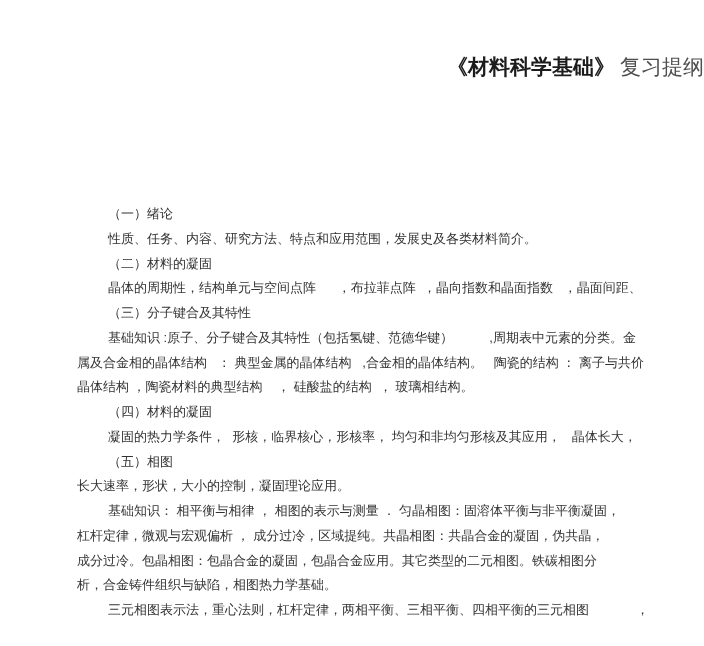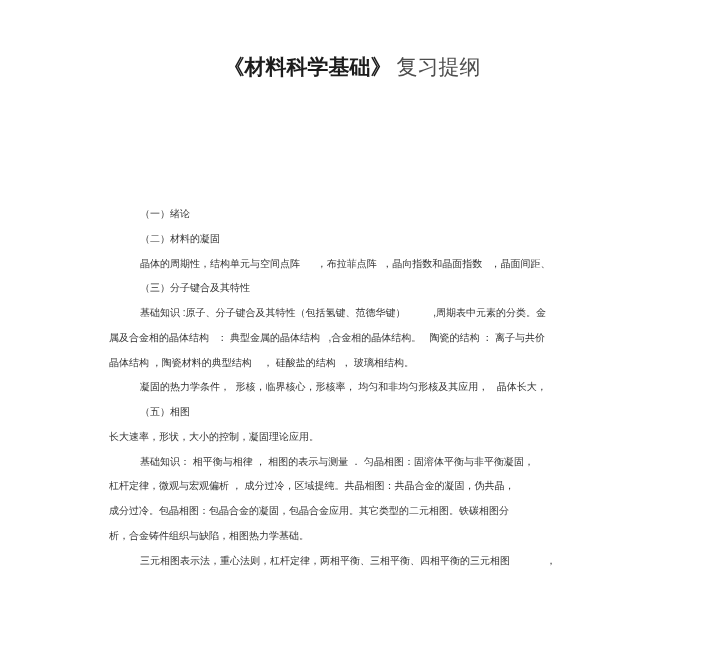--- a/index.html
+++ b/index.html
@@ -14,44 +14,43 @@
     background: #ffffff;
     overflow: hidden;
     font-family: "Liberation Sans", sans-serif;
   }
   .doc-title {
     position: absolute;
     top: 52px;
     left: 0;
     width: 100%;
     margin: 0;
-    text-align: center;
+    text-align: right;
     font-size: 21px;
     font-weight: normal;
     line-height: 30px;
     white-space: pre;
   }
   .doc-title .title-bold {
     font-weight: 700;
     color: #1c1c1c;
   }
   .doc-title .title-rest {
     font-weight: 400;
     color: #4e4e4e;
     margin-left: 5px;
   }
   .doc-body {
     position: absolute;
     top: 202px;
     left: 77px;
     width: 590px;
     color: #333333;
-    font-size: 10px;
+    font-size: 13px;
     line-height: 24.75px;
-    margin-left: 32px;
   }
   .text-line {
     margin: 0;
     padding: 0;
     white-space: pre;
     overflow: hidden;
   }
   .text-line.indent {
     padding-left: 31px;
   }
@@ -59,34 +58,36 @@
 </head>
 <body>
 
 <div class="page">
   <h1 class="doc-title"><span class="title-bold">《材料科学基础》</span><span class="title-rest">复习提纲</span></h1>
 
   <div class="doc-body">
 
       <p class="text-line indent">（一）绪论</p>
 
+      <p class="text-line indent">性质、任务、内容、研究方法、特点和应用范围，发展史及各类材料简介。</p>
 
       <p class="text-line indent">（二）材料的凝固</p>
 
       <p class="text-line indent">晶体的周期性，结构单元与空间点阵      ，布拉菲点阵  ，晶向指数和晶面指数   ，晶面间距、</p>
 
 
       <p class="text-line indent">（三）分子键合及其特性</p>
 
       <p class="text-line indent">基础知识 :原子、分子键合及其特性（包括氢键、范德华键）          ,周期表中元素的分类。金</p>
 
       <p class="text-line">属及合金相的晶体结构   ： 典型金属的晶体结构   ,合金相的晶体结构。   陶瓷的结构 ： 离子与共价</p>
 
       <p class="text-line">晶体结构 ，陶瓷材料的典型结构    ， 硅酸盐的结构  ， 玻璃相结构。</p>
 
+      <p class="text-line indent">（四）材料的凝固</p>
 
       <p class="text-line indent">凝固的热力学条件，  形核，临界核心，形核率， 均匀和非均匀形核及其应用，   晶体长大，</p>
 
       <p class="text-line indent">（五）相图</p>
 
       <p class="text-line">长大速率，形状，大小的控制，凝固理论应用。</p>
 
       <p class="text-line indent">基础知识： 相平衡与相律 ， 相图的表示与测量 ． 匀晶相图：固溶体平衡与非平衡凝固，</p>
 
       <p class="text-line">杠杆定律，微观与宏观偏析 ， 成分过冷，区域提纯。共晶相图：共晶合金的凝固，伪共晶，</p>

